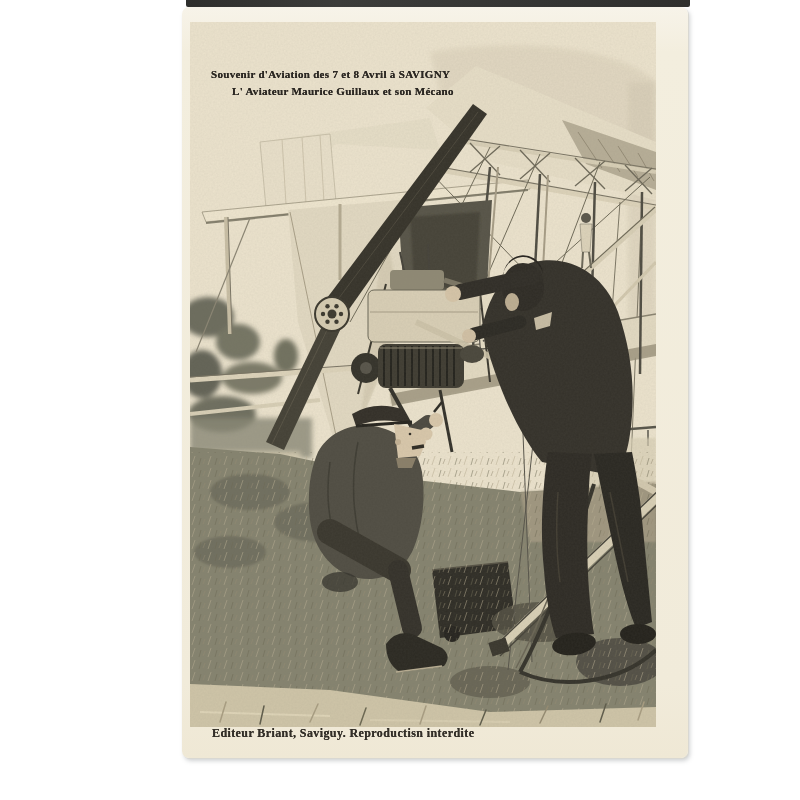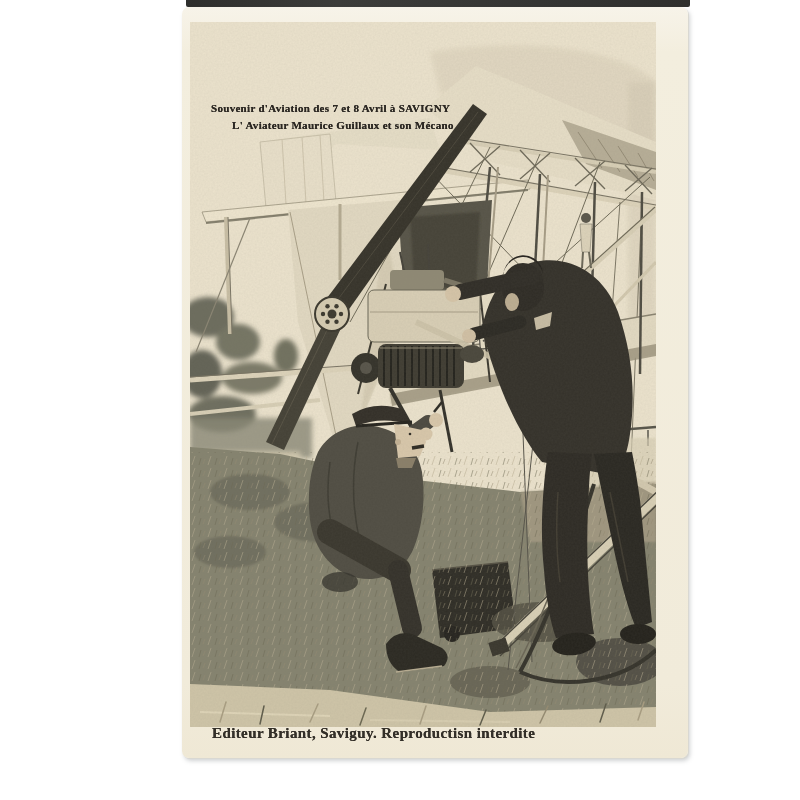--- a/index.html
+++ b/index.html
@@ -28,25 +28,25 @@
     background:#ece3cd;overflow:hidden;
     box-shadow:inset 0 0 0 1px rgba(90,85,70,.45);
   }
   .photo-frame svg{display:block;width:466px;height:705px;}
   .title-block{
     position:absolute;left:0;top:46px;width:466px;
     color:#2c2823;font-weight:700;font-size:11px;line-height:13px;
     letter-spacing:.3px;
     text-shadow:0 0 .4px #2c2823;
   }
-  .title-line1{display:block;margin-left:21px;margin-top:34px;}
+  .title-line1{display:block;margin-left:21px;}
   .title-line2{display:block;margin-left:42px;margin-top:4px;}
   .caption{
     position:absolute;left:30px;top:719px;width:440px;
-    color:#332f28;font-weight:700;font-size:15px;line-height:14px;
+    color:#332f28;font-weight:700;font-size:12px;line-height:14px;
     letter-spacing:.4px;
     text-shadow:0 0 .4px #332f28;
   }
 </style>
 </head>
 <body>
 
 <div class="scan-strip"></div>
 <div class="scan-speck"></div>
 

